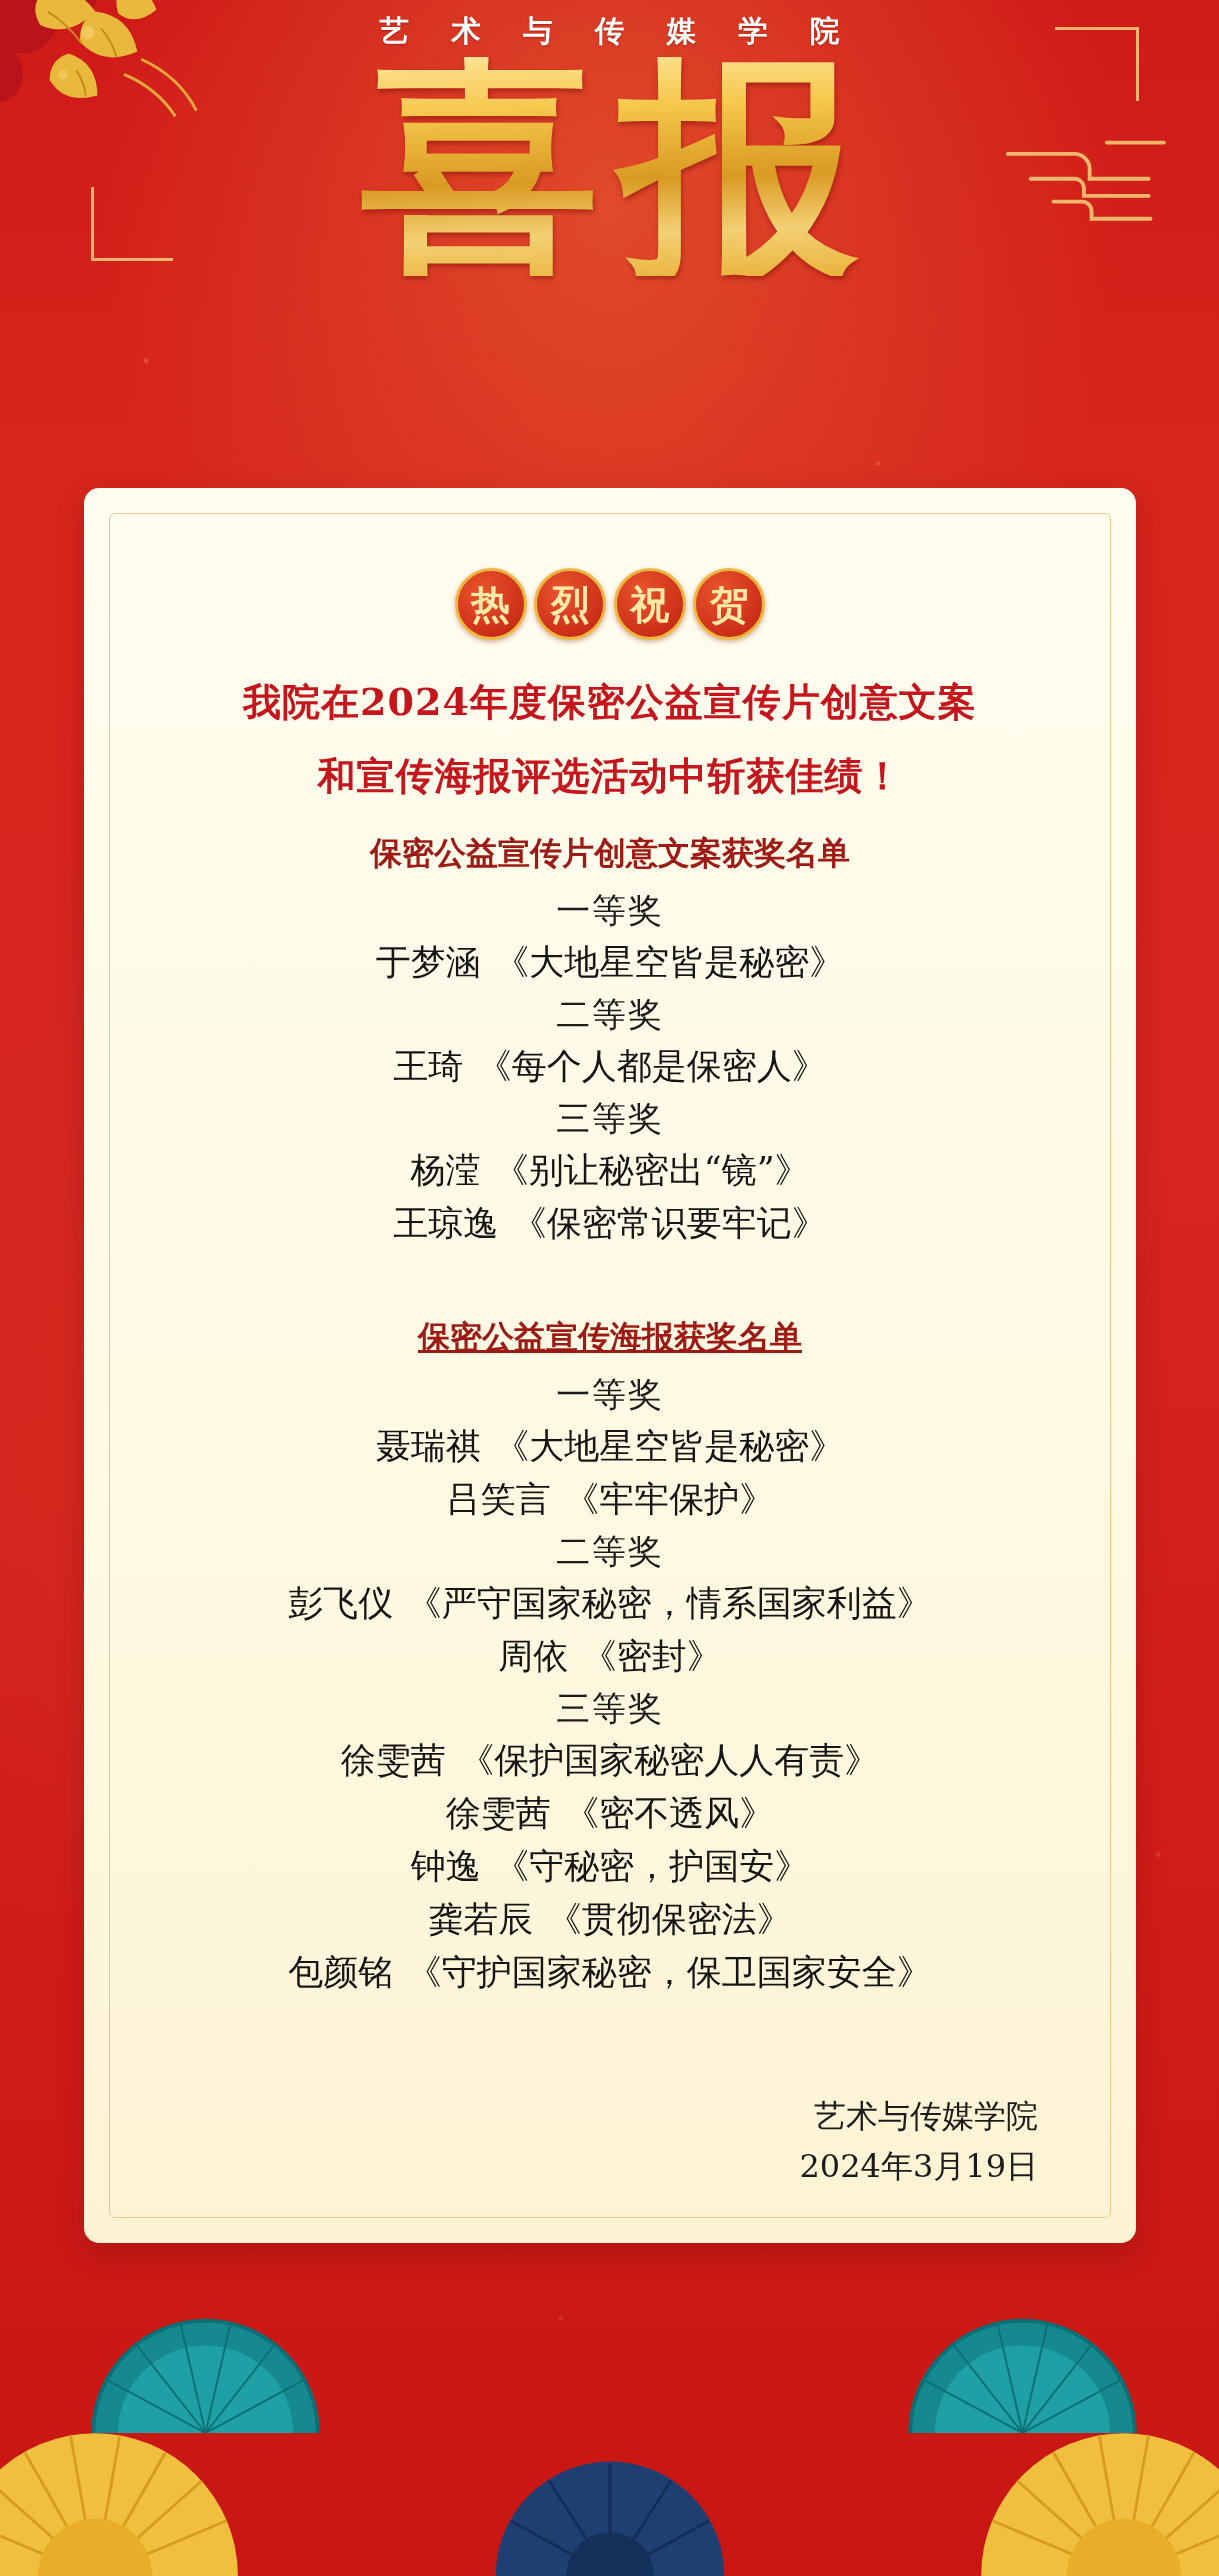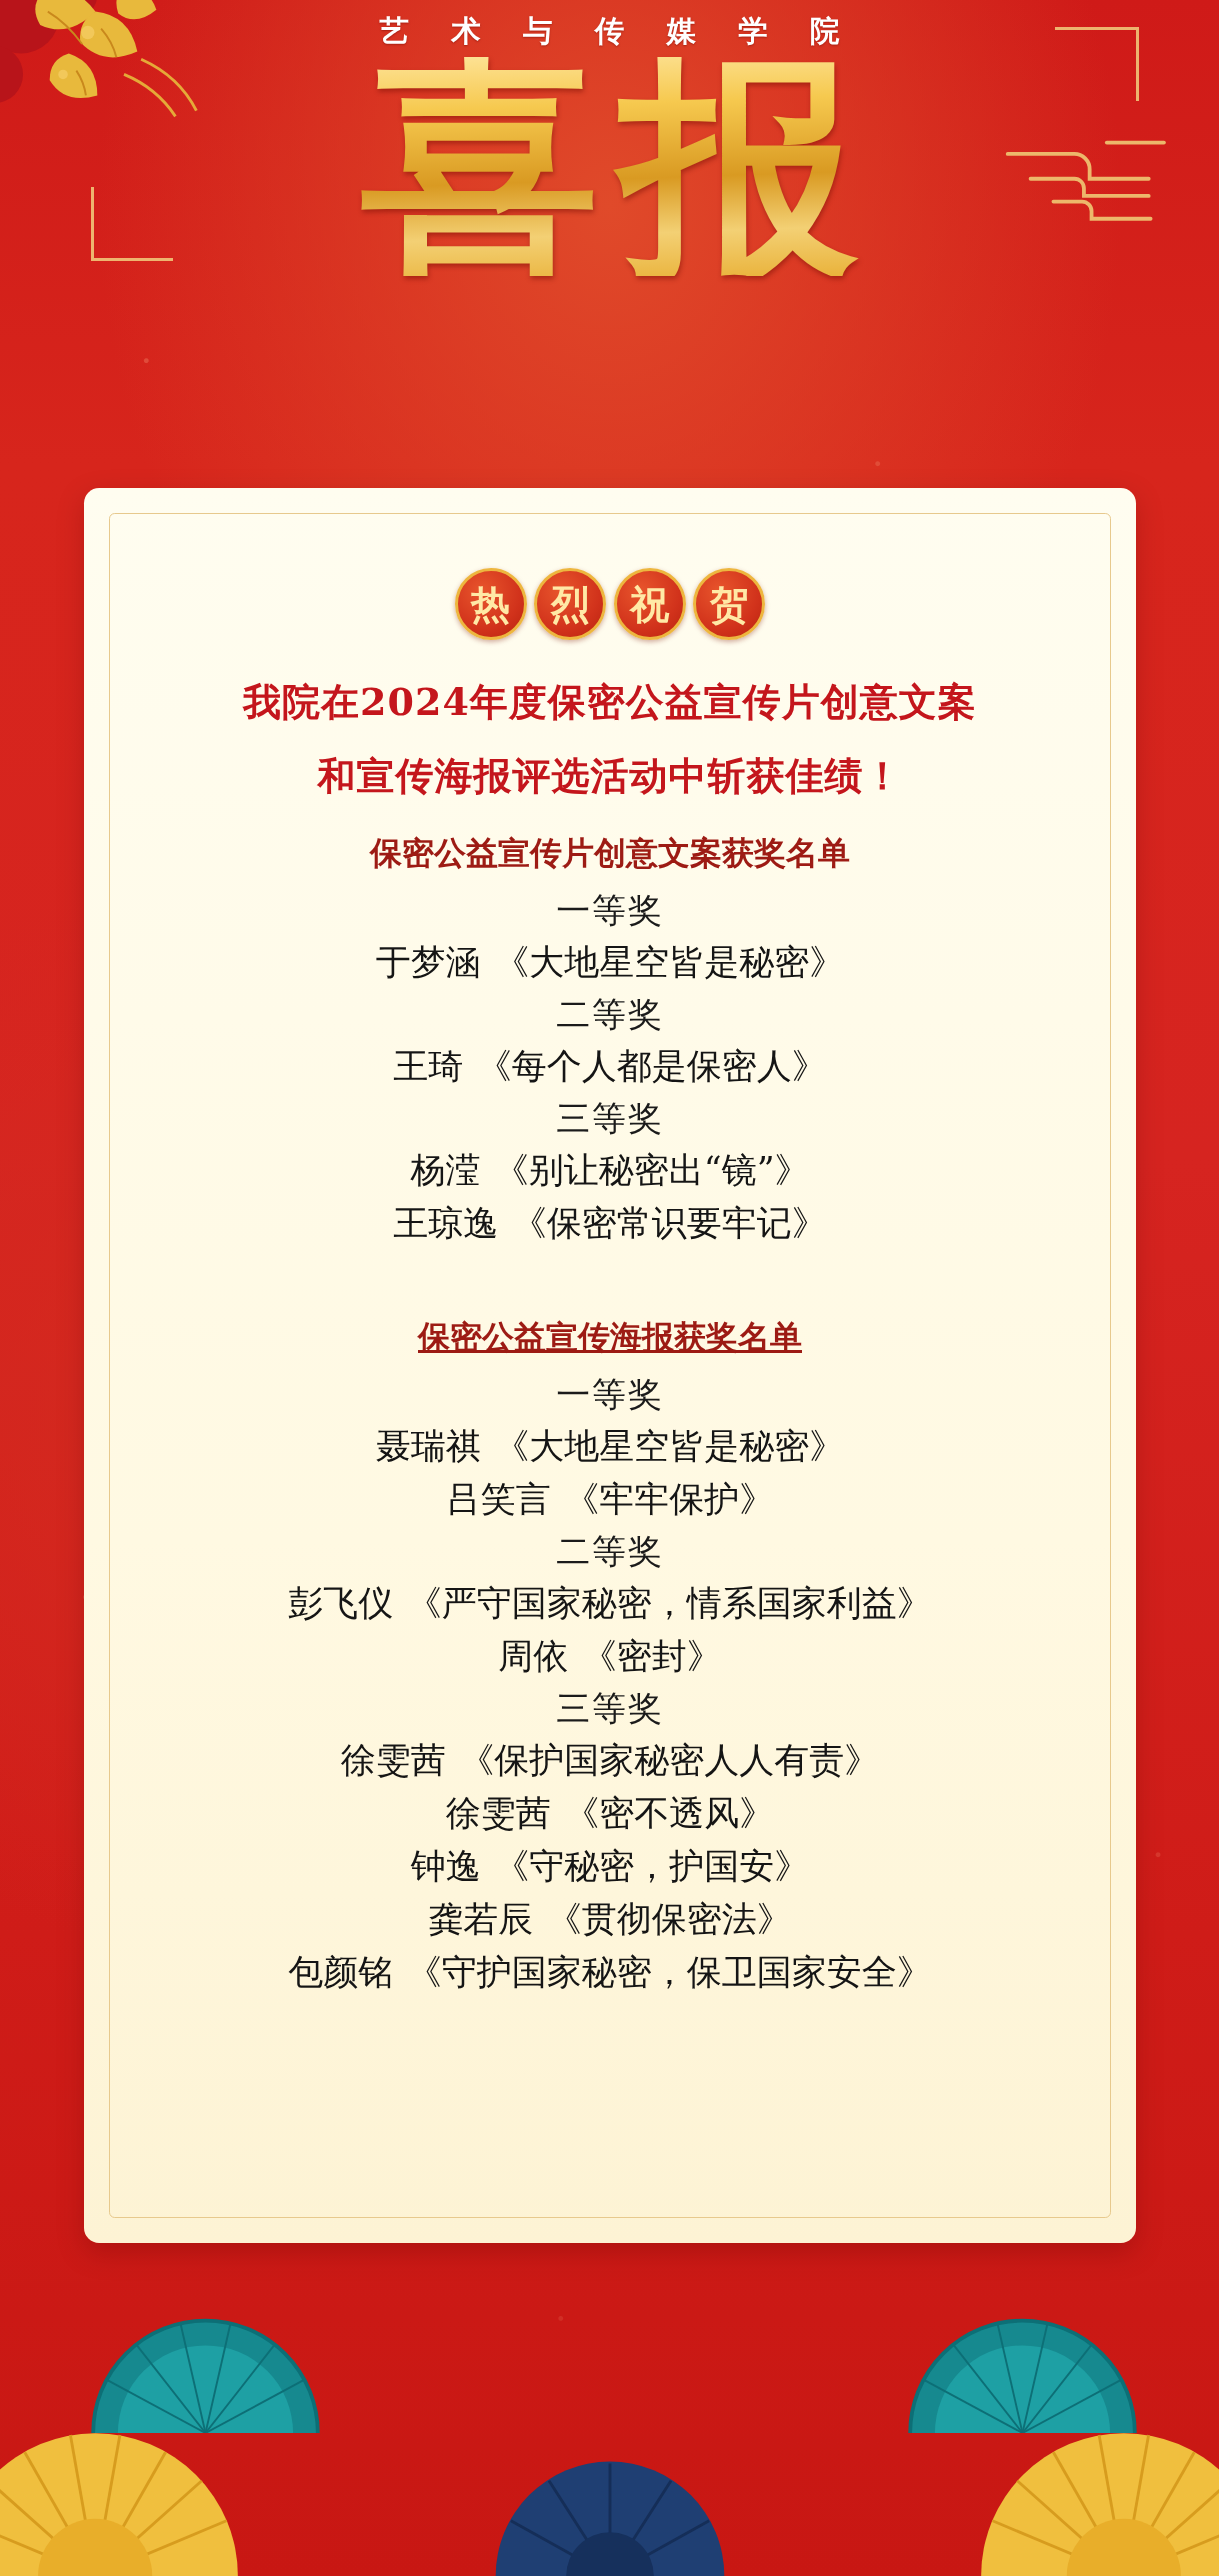--- a/index.html
+++ b/index.html
@@ -316,20 +316,24 @@
     <div class="entry">
       <span class="nm">钟逸</span><span>《守秘密，护国安》</span>
     </div>
     <div class="entry">
       <span class="nm">龚若辰</span><span>《贯彻保密法》</span>
     </div>
     <div class="entry">
       <span class="nm">包颜铭</span><span>《守护国家秘密，保卫国家安全》</span>
     </div>
 
+    <div class="signature">
+      <div class="sig-org">艺术与传媒学院</div>
+      <div class="sig-date">2024年3月19日</div>
+    </div>
 
   </div>
 </div>
 
 <div class="bottom-deco">
 
   <svg class="teal-fan-left" viewBox="0 0 240 250">
     <g transform="translate(120,250)">
       <path d="M-118 0 A118 118 0 0 1 118 0 Z" fill="#16898f"></path>
       <path d="M-92 0 A92 92 0 0 1 92 0 Z" fill="#1ea0a4"></path>

